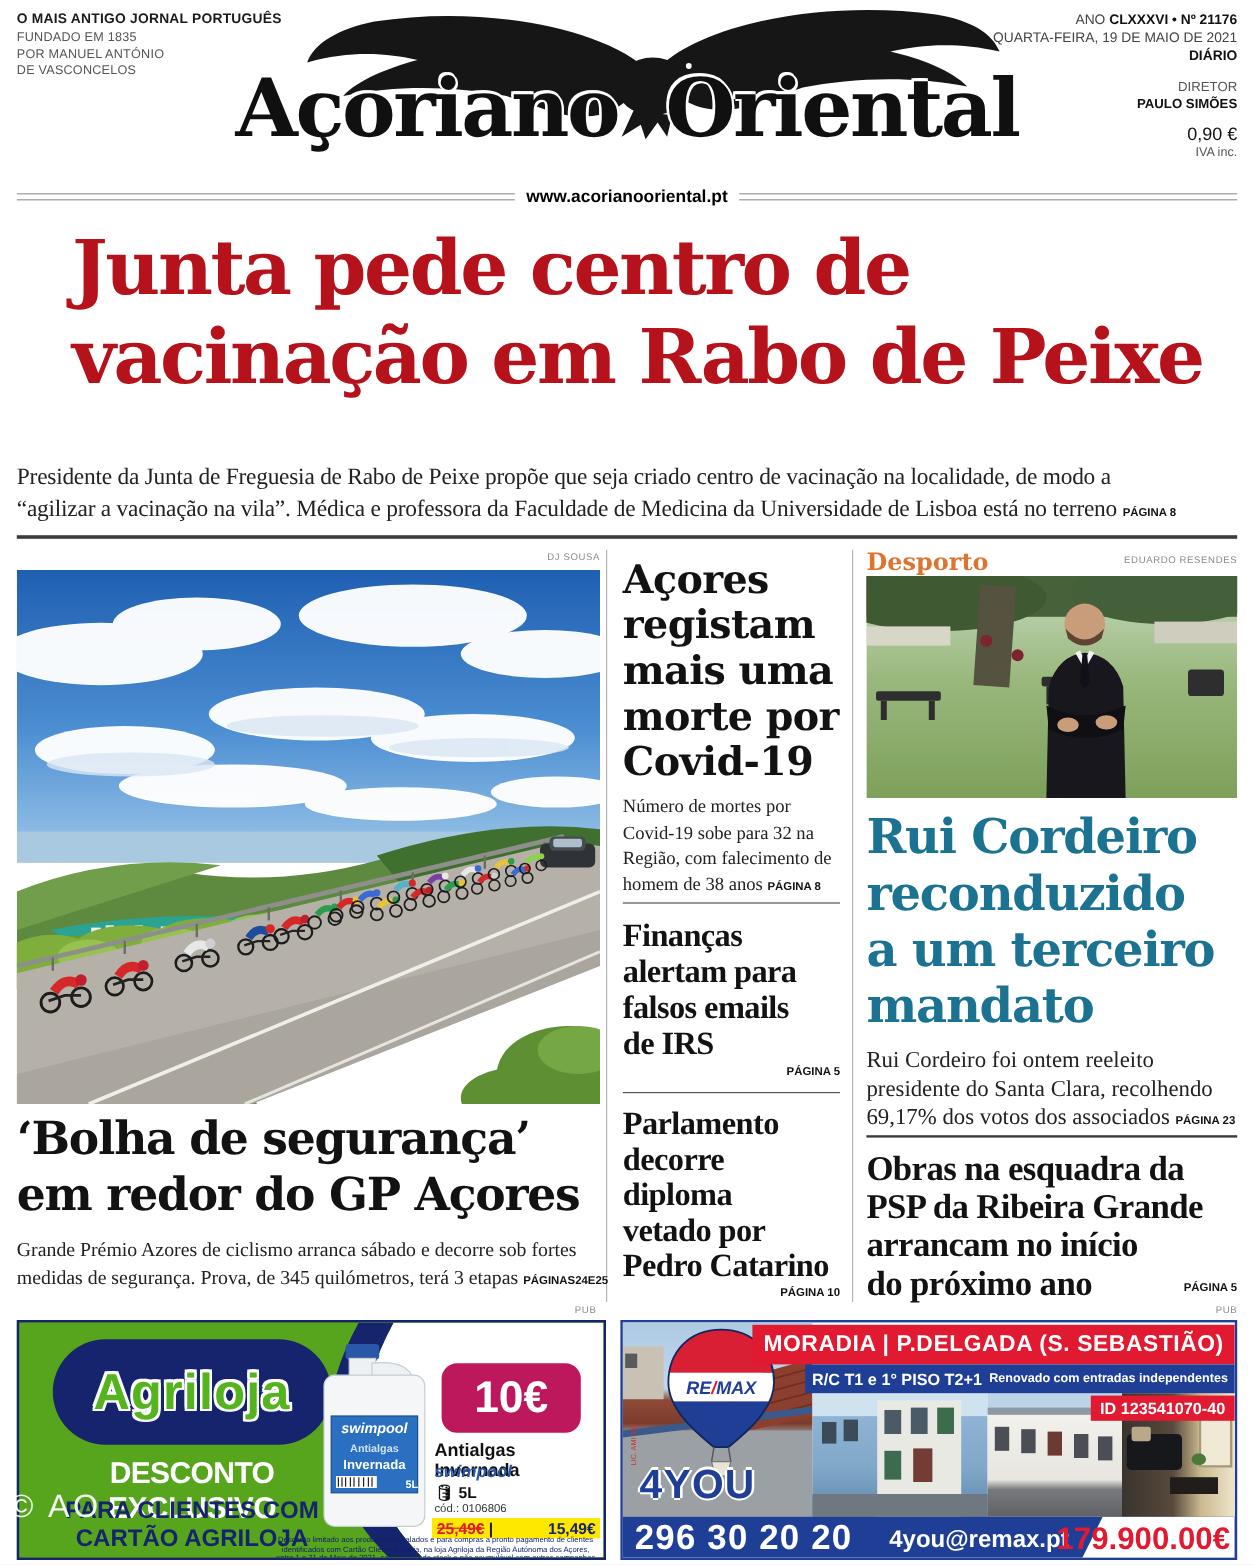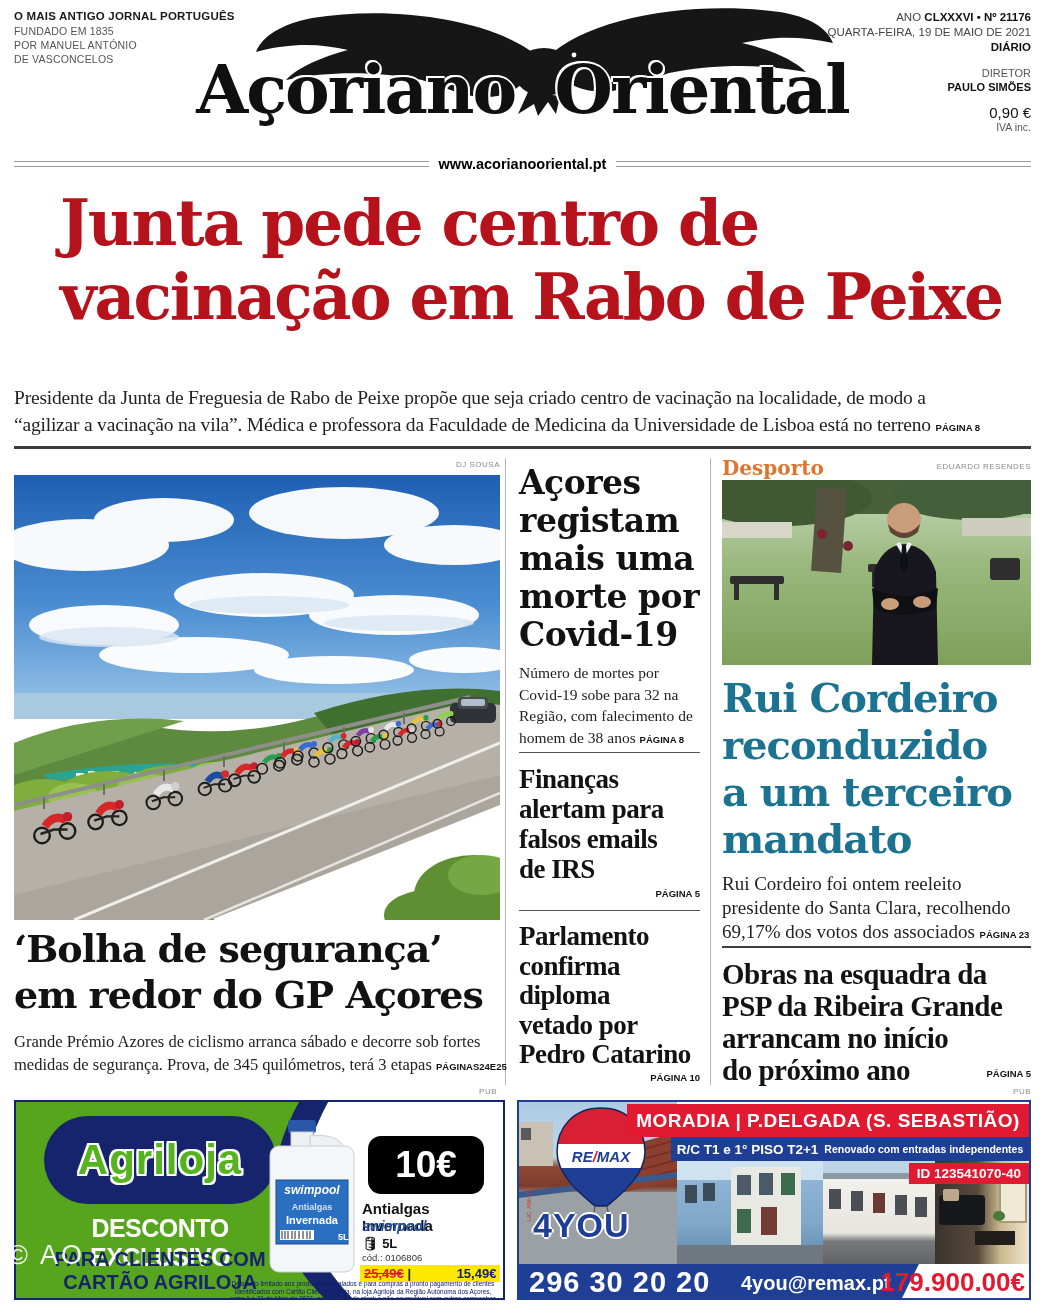--- a/index.html
+++ b/index.html
@@ -39,41 +39,41 @@
   .ruirule{left:722px;top:946px;width:309px;height:2px;background:#3c3c3c;}
   .psp-head{left:722px;top:958px;font-size:29px;line-height:32px;font-weight:bold;letter-spacing:-.5px;color:#121212;}
   .publabel{top:1087px;font-size:8px;color:#8a8a8a;letter-spacing:.5px;}
   
   .ad-agriloja{left:14px;top:1100px;width:491px;height:200px;background:#57a51d;border:2px solid #16246d;box-sizing:border-box;overflow:hidden;}
   .agri-logo{left:28px;top:14px;width:232px;height:88px;background:#16246d;border-radius:46px;display:flex;align-items:center;justify-content:center;}
   .agri-logo span{font-size:42px;font-weight:bold;color:#55b41e;letter-spacing:1px;
       text-shadow:2px 0 0 #fff,-2px 0 0 #fff,0 2px 0 #fff,0 -2px 0 #fff,2px 2px 0 #fff,-2px -2px 0 #fff,2px -2px 0 #fff,-2px 2px 0 #fff;}
   .agri-l1{left:4px;top:112px;width:280px;text-align:center;font-size:25px;font-weight:bold;color:#fff;letter-spacing:-.5px;}
   .agri-l2{left:4px;top:146px;width:280px;text-align:center;font-size:20px;font-weight:bold;color:#16246d;line-height:23px;}
-  .agri-price{left:352px;top:34px;width:116px;height:58px;background:#000000;border-radius:13px;display:flex;align-items:center;justify-content:center;}
+  .agri-price{left:352px;top:34px;width:116px;height:58px;background:#be185d;border-radius:13px;display:flex;align-items:center;justify-content:center;}
   .agri-price span{color:#fff;font-size:37px;font-weight:bold;}
   .agri-pname{left:346px;top:98px;font-size:15px;font-weight:bold;color:#111;}
   .agri-pbrand{left:346px;top:116px;font-size:14px;font-weight:bold;font-style:italic;color:#2a57a8;}
   .agri-vol{left:346px;top:134px;font-size:13px;font-weight:bold;color:#111;}
   .agri-cod{left:346px;top:150px;font-size:9.5px;color:#333;}
   .agri-prices{left:344px;top:163px;background:#ffe800;padding:1px 4px;font-size:13px;font-weight:bold;}
   .agri-old{color:#e0192e;text-decoration:line-through;}
   .agri-new{color:#16246d;margin-left:42px;}
   .agri-fine{left:212px;top:178px;width:270px;font-size:6.4px;line-height:7.6px;color:#10206b;text-align:center;}
   .watermark{left:8px;top:1240px;font-size:27px;color:rgba(255,255,255,.92);letter-spacing:3px;}
   
   .ad-remax{left:517px;top:1100px;width:514px;height:200px;background:#fff;border:2px solid #1f3f97;box-sizing:border-box;overflow:hidden;}
   .rx-photo-left{left:0;top:0;width:158px;height:162px;
      background:linear-gradient(180deg,#aecbe4 0%,#bed6ea 34%,#8d4a36 40%,#7c3c2c 52%,#9aa0a3 58%,#8e9496 100%);}
   .rx-banner-top{left:108px;top:2px;right:0;height:33px;background:#e11931;display:flex;align-items:center;justify-content:center;}
   .rx-banner-top span{color:#fff;font-weight:bold;font-size:19px;letter-spacing:.5px;}
   .rx-banner-mid{left:152px;top:35px;right:0;height:24px;background:#1f3f97;display:flex;align-items:center;justify-content:center;gap:6px;}
   .rx-id{right:0;top:61px;height:21px;background:#e11931;display:flex;align-items:center;padding:0 8px;}
   .rx-id span{color:#fff;font-weight:bold;font-size:13.5px;}
-  .rx-4you{left:14px;top:104px;font-size:34px;font-weight:bold;color:#1f3f97;letter-spacing:1px;
+  .rx-4you{left:14px;top:116px;font-size:34px;font-weight:bold;color:#1f3f97;letter-spacing:1px;
      text-shadow:2px 0 0 #fff,-2px 0 0 #fff,0 2px 0 #fff,0 -2px 0 #fff;}
   .rx-lic{left:-20px;top:86px;font-size:6px;color:#c33;transform:rotate(-90deg);width:60px;}
   .rx-bottom{left:0;right:0;top:162px;height:36px;background:#1f3f97;}
   .rx-phone{left:10px;top:164px;font-size:29px;font-weight:bold;color:#fff;letter-spacing:1px;}
   .rx-email{left:222px;top:170px;font-size:20px;font-weight:bold;color:#fff;}
   .rx-priceband{right:0;top:162px;width:128px;height:36px;background:#fff;clip-path:polygon(14% 0,100% 0,100% 100%,0 100%);}
   .rx-price{right:4px;top:165px;font-size:26px;font-weight:bold;color:#e11931;}
   .ph{box-sizing:border-box;}
 </style>
 </head>
@@ -385,21 +385,21 @@
     <div>alertam para</div>
     <div>falsos emails</div>
     <div>de IRS</div>
   </div>
   <div class="abs pageref" style="left:519px;top:888px;width:181px;text-align:right;">PÁGINA 5</div>
 
   <div class="abs middiv" style="top:910px;"></div>
 
   <div class="abs midhead lserif" style="left:519px;top:922px;font-size:27px;line-height:29.5px;letter-spacing:-.5px;">
     <div>Parlamento</div>
-    <div>confirma</div>
+    <div>decorre</div>
     <div>diploma</div>
     <div>vetado por</div>
     <div>Pedro Catarino</div>
   </div>
   <div class="abs pageref" style="left:519px;top:1072px;width:181px;text-align:right;">PÁGINA 10</div>
 
   <div class="abs desporto serif">Desporto</div>
   <div class="abs credit" style="left:722px;top:462px;width:309px;text-align:right;">EDUARDO RESENDES</div>
 
   <svg class="abs" style="left:722px;top:480px;" width="309" height="185" viewBox="0 0 309 185">

